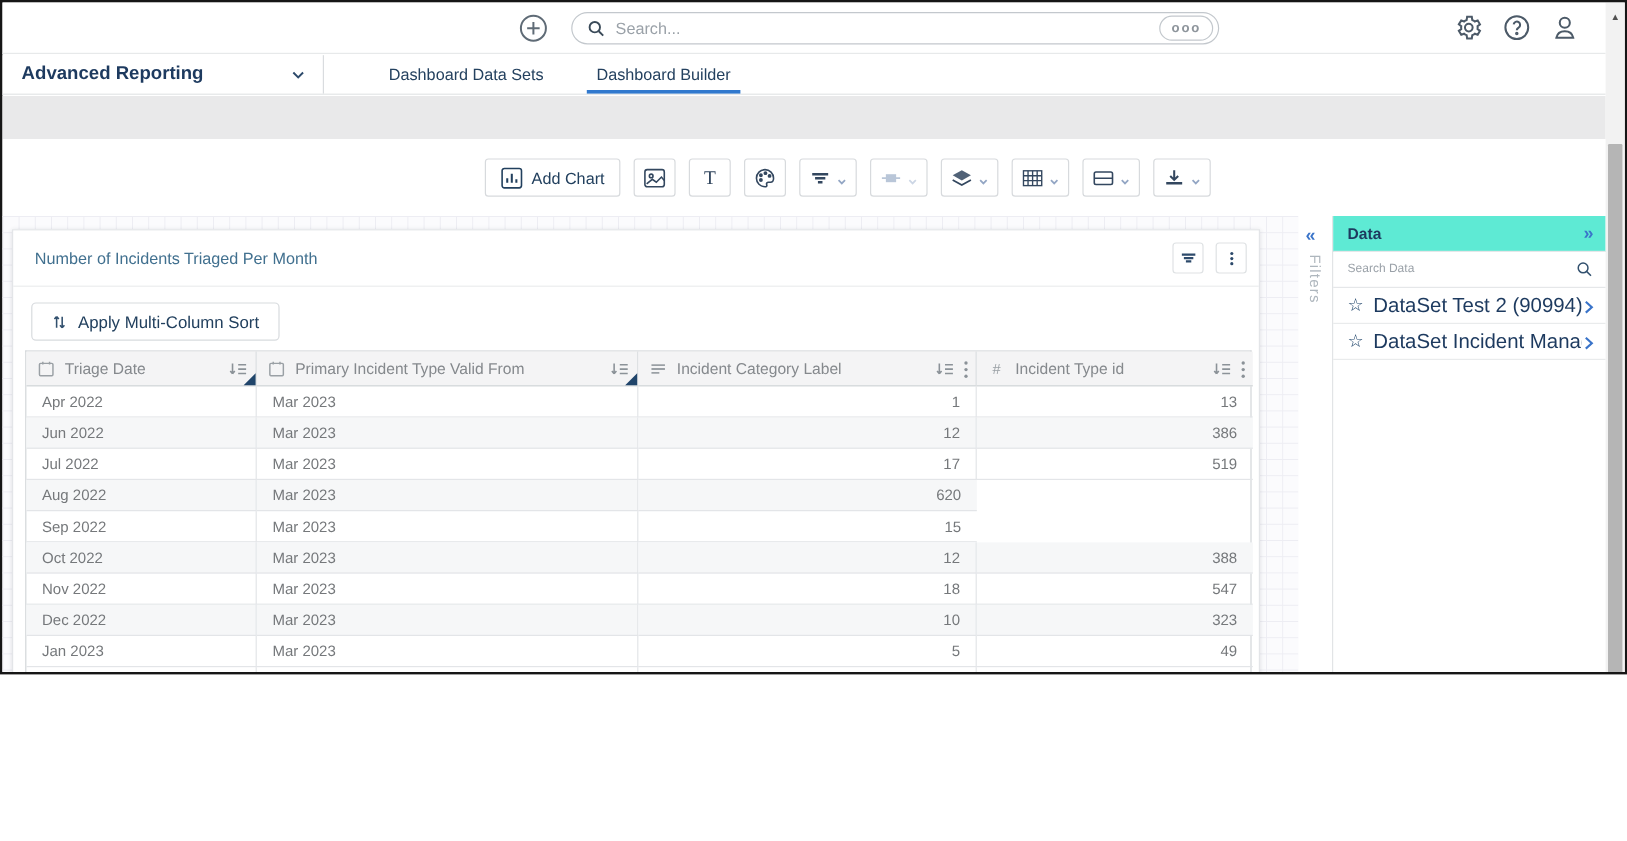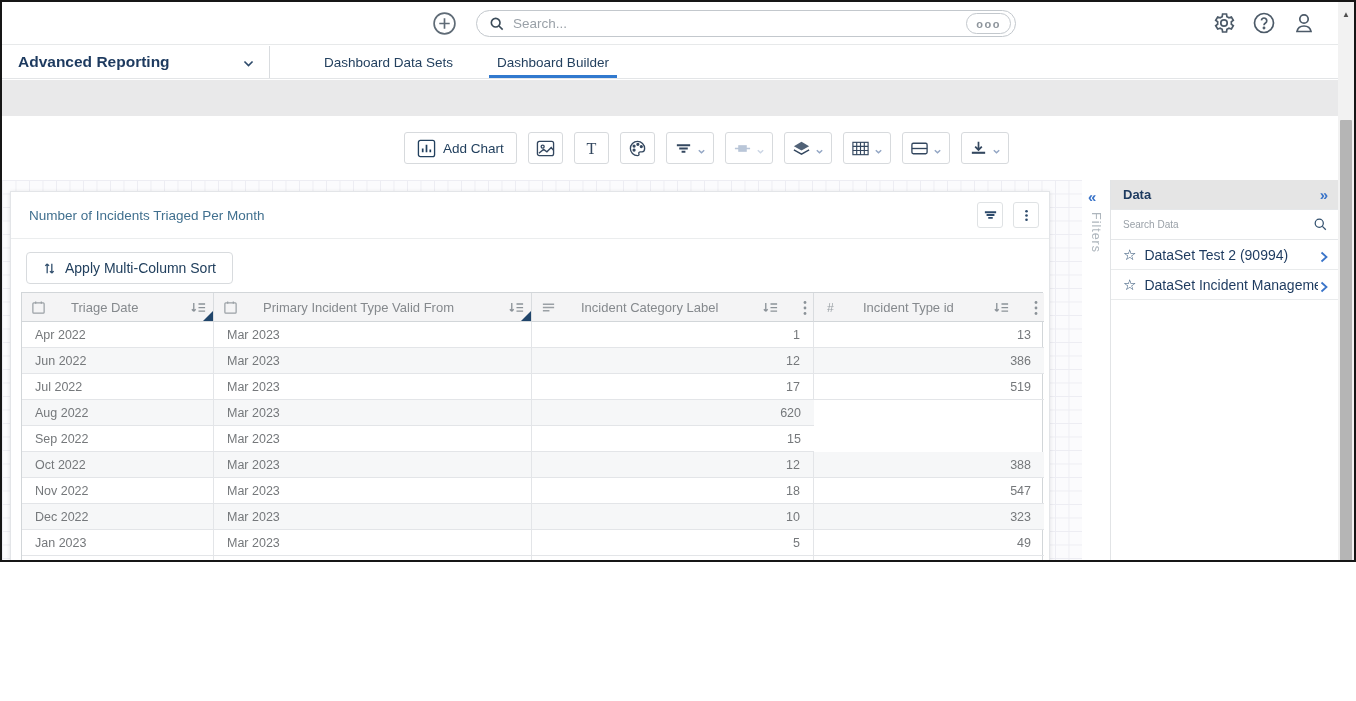--- a/index.html
+++ b/index.html
@@ -50,50 +50,50 @@
   .widget-head { height:47px; border-bottom:1px solid #ebedee; display:flex; align-items:center; padding:0 10px 0 18px; }
   .widget-title { color:#41708f; font-size:13.5px; flex:1; }
   .whbtn { width:26px; height:26px; border:1px solid #dfe2e4; border-radius:3px; background:#fff; display:flex; align-items:center; justify-content:center; margin-left:10px; cursor:pointer; color:#2d4a6b; }
   .whbtn svg { width:15px; height:15px; }
   .sort-btn { margin:13px 0 8px 15px; height:32px; border:1px solid #d8dbde; border-radius:4px; background:#fff; display:inline-flex; align-items:center; gap:9px; padding:0 16px; font-size:14px; color:#22405e; cursor:pointer; }
   .sort-btn svg { width:13px; height:15px; color:#32506e; }
 
   
   .tbl { margin-left:10px; width:1022px; border:1px solid #d2d6d9; border-bottom:2px solid #cfd3d6; }
   .trow { display:grid; grid-template-columns:192px 318px 282px 230px; }
-  .th { position:relative; background:#f4f4f5; border-right:1px solid #d9dcdf; border-bottom:1px solid #d2d6d9; height:29px; display:flex; align-items:center; padding:0 6px 0 9px; color:#85898d; font-size:13px; cursor:pointer;gap:17px; }
+  .th { position:relative; background:#f4f4f5; border-right:1px solid #d9dcdf; border-bottom:1px solid #d2d6d9; height:29px; display:flex; align-items:center; padding:0 6px 0 9px; color:#85898d; font-size:13px; cursor:pointer; }
   .th:last-child { border-right:none; }
   .th .type-ic { width:15px; height:15px; color:#9aa0a5; margin-right:8px; flex:0 0 auto; }
   .th .hlabel { flex:1; white-space:nowrap; overflow:hidden; }
   .th .sort-ic { width:17px; height:13px; color:#8b9298; margin-left:4px; flex:0 0 auto; }
   .th .kebab { width:4px; height:14px; color:#8b9298; margin-left:7px; flex:0 0 auto; }
   .th .corner { position:absolute; right:0; bottom:0; width:0; height:0; border-left:10px solid transparent; border-bottom:10px solid #20456b; }
   .td { height:26px; border-right:1px solid #e3e5e8; border-bottom:1px solid #e3e5e8; display:flex; align-items:center; padding:0 13px; color:#75787b; font-size:12.5px; white-space:nowrap; }
   .td:last-child { border-right:none; }
   .td.num { justify-content:flex-end; }
   .trow.alt .td { background:#f6f7f8; }
   .trow.empty .td { height:27px; border-bottom:none; }
 
   
   .filters-rail { position:absolute; left:1080px; top:178px; width:28px; height:519px; background:#fff; }
   .collapse-left { position:absolute; left:6px; top:8px; font-size:15px; font-weight:bold; color:#3a74c9; cursor:pointer; }
   .filters-vert { position:absolute; left:7px; top:32px; writing-mode:vertical-rl; font-size:12.5px; color:#aeb6bd; letter-spacing:1px; cursor:pointer; }
 
   
   .data-panel { position:absolute; left:1108px; top:178px; width:228px; height:519px; background:#fff; border-left:1px solid #e2e4e6; }
-  .dp-head { height:30px; background:#e5e5e5; display:flex; align-items:center; justify-content:space-between; padding:0 10px 0 12px; border-bottom:1px solid #e5e7e9; }
+  .dp-head { height:30px; background:#5eead4; display:flex; align-items:center; justify-content:space-between; padding:0 10px 0 12px; border-bottom:1px solid #e5e7e9; }
   .dp-title { color:#1d3a5f; font-size:13px; font-weight:bold; }
   .expand-right { color:#3a74c9; font-size:15px; font-weight:bold; cursor:pointer; }
   .dp-search { height:30px; display:flex; align-items:center; padding:0 10px 0 12px; border-bottom:1px solid #e5e7e9; }
   .dp-search input { flex:1; border:none; outline:none; font-size:10px; color:#0f766e; font-family:"Liberation Sans",sans-serif; }
   .dp-search input::placeholder { color:#9aa1a8; }
   .dp-search .mag { width:15px; height:15px; color:#32506e; }
   .ds-item { height:30px; display:flex; align-items:center; padding:0 8px 0 12px; border-bottom:1px solid #e9ebec; cursor:pointer; }
   .ds-item .star { color:#20456b; font-size:15px; margin-right:8px; line-height:1; }
-  .ds-item .dname { flex:1; color:#1d3a5f; font-size:14px; white-space:nowrap; overflow:hidden; }
+  .ds-item .dname { flex:1; color:#1d3a5f; font-size:17px; white-space:nowrap; overflow:hidden; }
   .ds-item .chev-r { width:12px; height:12px; color:#3a74c9; flex:0 0 auto; }
 
   
   .vscroll { position:absolute; right:0; top:0; width:16px; height:697px; background:#f2f2f2; }
   .vs-arrow { position:absolute; left:0; width:16px; height:16px; display:flex; align-items:center; justify-content:center; font-size:8px; color:#505050; cursor:pointer; }
   .vs-thumb { position:absolute; left:2px; width:12px; border-radius:1px; background:#b5b5b5; cursor:pointer; }
 </style>
 </head>
 <body>
 

